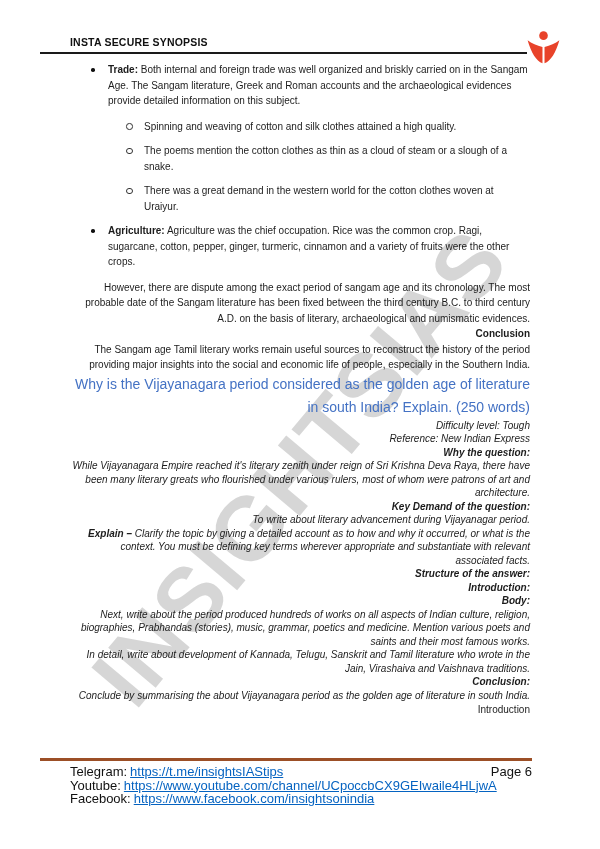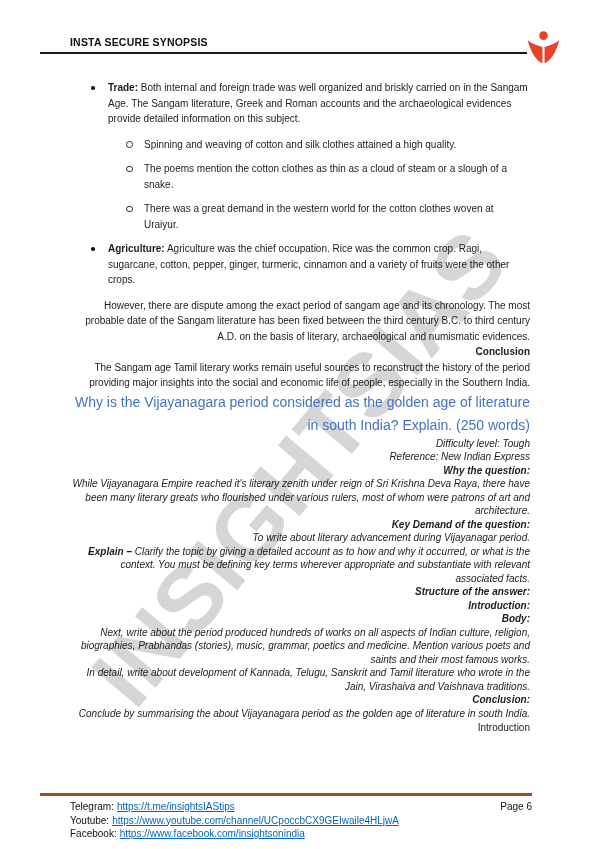--- a/index.html
+++ b/index.html
@@ -13,38 +13,38 @@
   .header-rule { margin-top:4px; width:487px; border-top:2px solid #1a1a1a; }
   .logo { position:absolute; right:0; top:-7px; width:37px; height:41px; }
   
   .watermark {
     position:absolute; left:300px; top:468px; z-index:1;
     transform:translate(-50%,-50%) rotate(-50deg);
     font-size:90px; font-weight:bold; letter-spacing:1px;
     color:rgba(158,158,158,0.42); white-space:nowrap; pointer-events:none;
   }
   
-  .content { position:absolute; left:72px; top:80px; width:458px; z-index:2; font-size:10px; line-height:15.5px; }
+  .content { position:absolute; left:72px; top:62px; width:458px; z-index:2; font-size:10px; line-height:15.5px; }
   .content p { margin:0;text-align:right; }
   ul { list-style:none; margin:0; padding:0; }
   li { position:relative; }
   li.b1 { padding-left:36px; margin-bottom:10px; }
   li.b2 { padding-left:72px; margin-bottom:9px; }
   .mk1 { position:absolute; left:19px; top:6px; width:3.5px; height:3.5px; background:#111; border-radius:50%; }
   .mk2 { position:absolute; left:54px; top:4.5px; width:4.5px; height:4.5px; border:1px solid #333; border-radius:50%; }
   .lead { font-weight:bold; }
   .para-dispute { margin-top:4px; }
   .h-conclusion { margin-top:8px; font-weight:bold; }
   .para-sangam { margin-top:8px; }
   .q-title { margin-top:7px; color:#4472C4; font-size:14px; line-height:23px; font-weight:normal; }
   .qmeta { font-style:italic; line-height:13.5px; }
   .qmeta .qh { font-weight:bold; }
   .intro-bold { font-style:normal; font-weight:normal; margin-top:3px; }
   
-  .footer { position:absolute; left:40px; top:793px; width:492px; z-index:2; font-size:10px; line-height:13.5px; }
+  .footer { position:absolute; left:40px; top:758px; width:492px; z-index:2; font-size:13px; line-height:13.5px; }
   .footer-bar { height:3px; background:#9C4F26; margin-bottom:4px; }
   .footer-row { margin-left:30px; display:flex; align-items:baseline; }
   .flabel { color:#111; margin-right:3px; }
   .flink { color:#0563C1; text-decoration:underline; cursor:pointer; }
   .page-number { margin-left:auto; color:#111; }
 </style>
 </head>
 <body>
 
 <div class="page">

